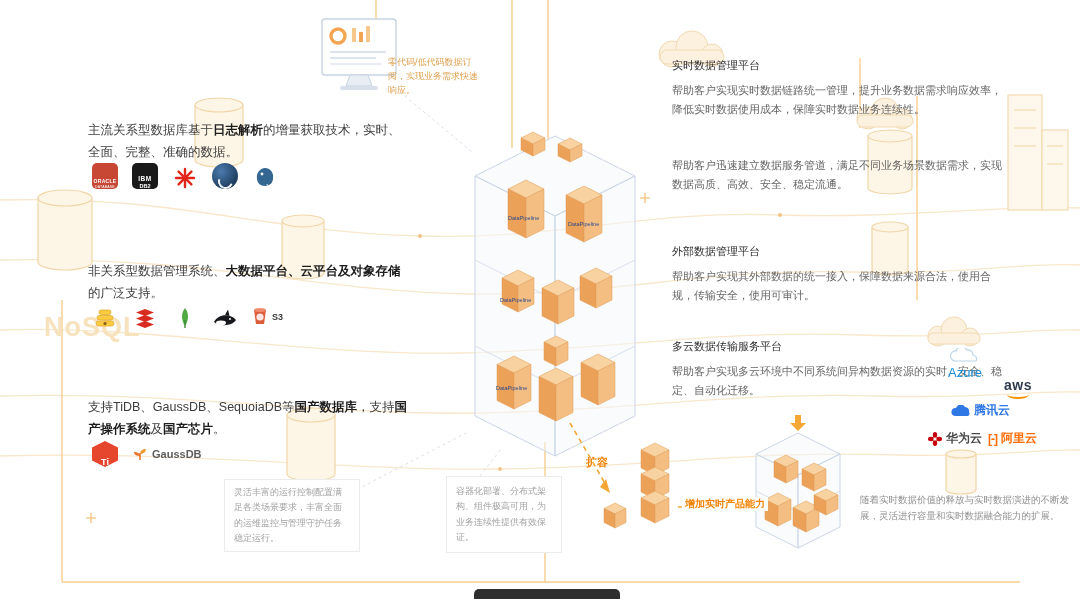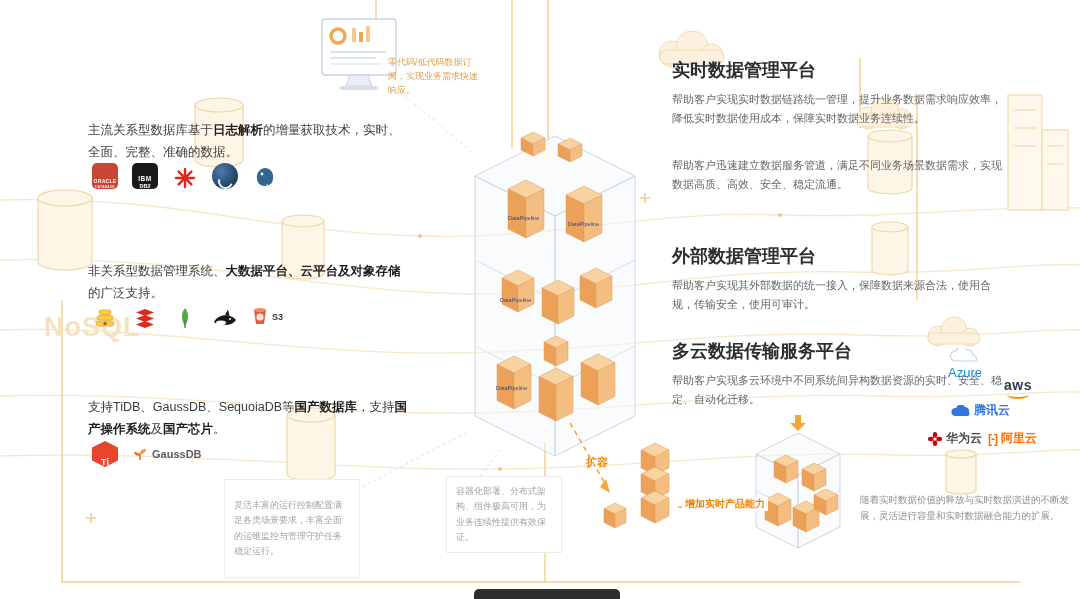--- a/index.html
+++ b/index.html
@@ -45,21 +45,21 @@
                         border-bottom-color:#fff; border-left-color:#eaf2fa; border-radius:50%;
                         transform:rotate(-25deg); }
   .tile-tidb { background:#E6462E; color:#fff; font-size:9px; font-weight:bold;
                clip-path:polygon(50% 0,100% 25%,100% 75%,50% 100%,0 75%,0 25%); border-radius:0; }
   .s3-group, .gauss-group { display:flex; align-items:center; gap:4px; flex:0 0 auto; }
   .s3-label { font-size:9px; font-weight:bold; color:#3a3a3a; }
   .gauss-label { font-size:11px; font-weight:bold; color:#5d5d5d; }
 
   
   .platform { position:absolute; left:672px; width:336px; z-index:3; }
-  .platform h3 { font-size:18px; color:#2d2d2d; font-weight:bold; margin-bottom:8px; }
+  .platform h3 { font-size:11px; color:#2d2d2d; font-weight:normal; margin-bottom:8px; }
   .platform p { font-size:11px; color:#666; line-height:1.7; }
   .p1 { top:58px; } .p2 { top:156px; } .p3 { top:244px; } .p4 { top:339px; }
 
   
   .cloudlogo { position:absolute; z-index:3; display:flex; align-items:center; gap:4px; }
   .cloud-azure { left:948px; top:348px; flex-direction:column; gap:1px;align-items:flex-end; }
   .azure-label { font-size:13px; color:#1389D6; }
   .cloud-aws { left:1004px; top:378px; flex-direction:column; gap:0; }
   .aws-label { font-size:14px; font-weight:bold; color:#2E3A4D; letter-spacing:.5px; line-height:1; }
   .aws-smile { width:22px; height:9px; border-bottom:2px solid #F79400; border-radius:50%; margin-top:-2px; }
@@ -75,21 +75,21 @@
   .tower-svg { position:absolute; left:448px; top:128px; z-index:2; }
   .stacks-svg { position:absolute; left:540px; top:415px; z-index:2; }
 
   
   .flow-label { position:absolute; color:#F08300; font-weight:bold; z-index:4; }
   .label-expand { left:586px; top:455px; font-size:11px; }
   .label-add { left:682px; top:497px; font-size:10px; background:#fff; padding:0 3px; }
 
   
   .note { position:absolute; font-size:9px; color:#a3a3a3; line-height:1.7; background:#fff; z-index:4; }
-  .note-ops { left:224px; top:479px; width:136px; border:1px solid #ececec; padding:18px 9px; }
+  .note-ops { left:224px; top:479px; width:136px; border:1px solid #ececec; padding:5px 9px; }
   .note-deploy { left:446px; top:476px; width:116px; border:1px solid #ececec; padding:7px 9px; }
   .note-growth { left:860px; top:492px; width:216px; font-size:9.5px; color:#8f8f8f; background:transparent; }
 
   .bottom-bar { position:absolute; left:474px; top:589px; width:146px; height:10px;
                 background:#2E2E2E; border-radius:5px 5px 0 0; z-index:5; }
 </style>
 </head>
 <body>
 
 <div class="canvas">

